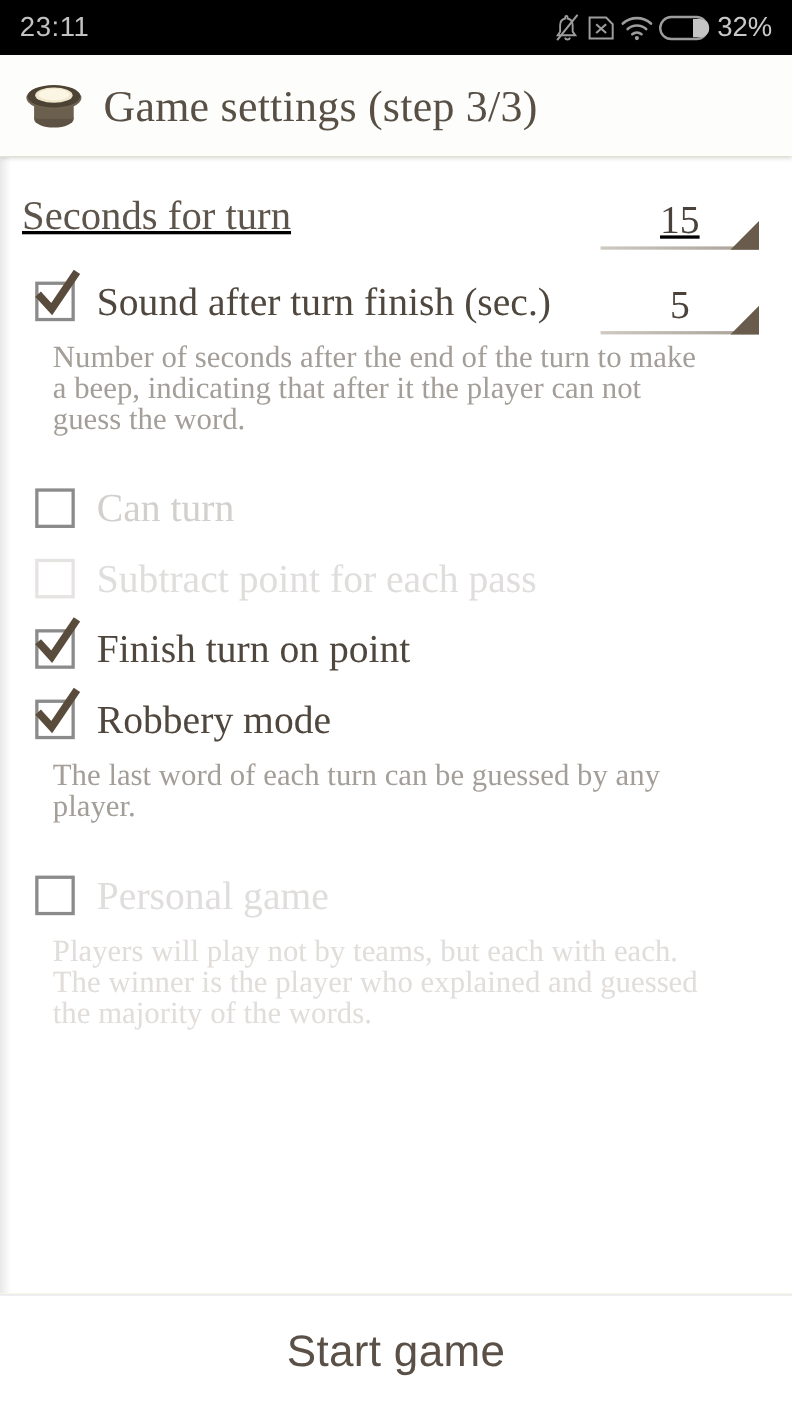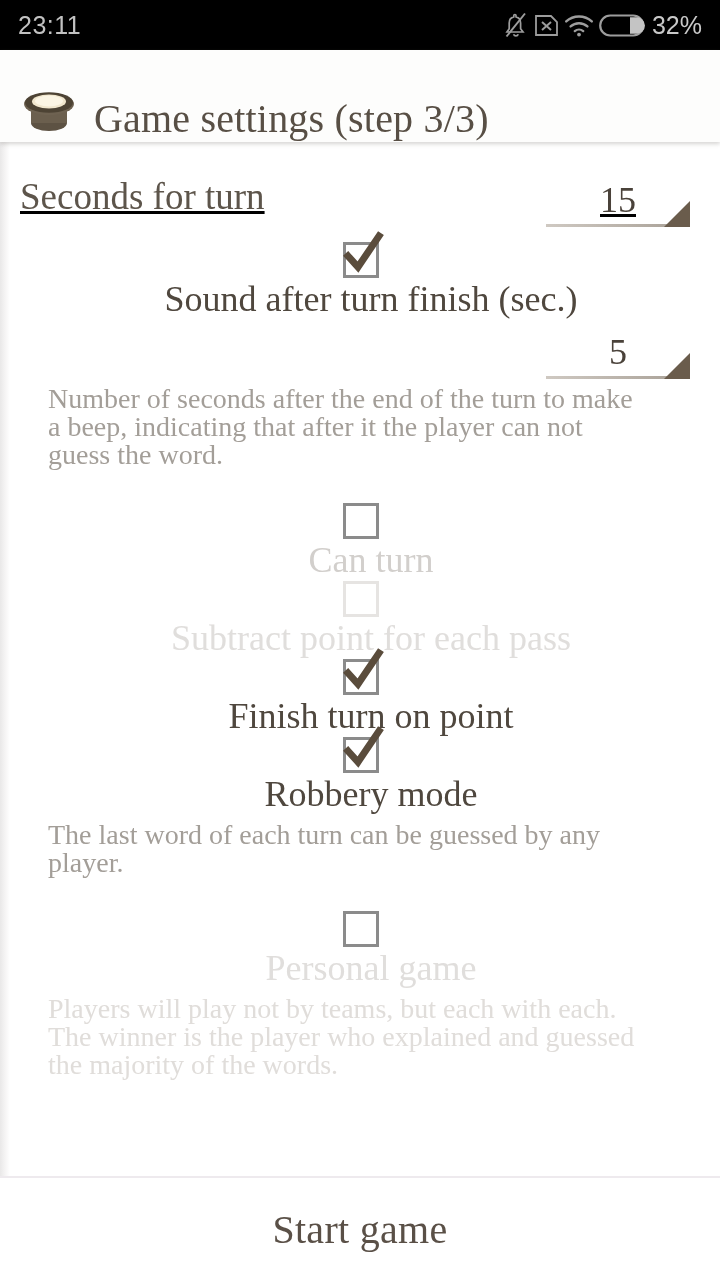--- a/index.html
+++ b/index.html
@@ -32,21 +32,21 @@
     margin-left:auto;
     display:flex; align-items:center; gap:5px;
   }
   .sicon { display:block; }
   #battery-pct { font-size:25px; color:#c9c9c9; margin-left:2px; }
 
   
   #appbar {
     flex:0 0 92px;
     background:#fdfdfc;
-    display:flex; align-items:flex-end;
+    display:flex; align-items:center;
     padding:0 0 0 18px;
     box-shadow:0 2px 4px rgba(120,115,110,.30);
     position:relative; z-index:5;font-family:Liberation Serif, serif;
   }
   #hat-icon { flex:0 0 62px; height:62px; }
   #app-title {
     font-size:40px;
     color:#584f45;
     margin-left:14px;
     white-space:nowrap;
@@ -99,21 +99,20 @@
     width:0; height:0;
     border-left:26px solid transparent;
     border-bottom:26px solid #6a5c4c;
   }
 
   
   .cb-row {
     display:flex; align-items:center;
     padding:0 30px 0 32px;
     min-height:64px;
-    flex-direction:column;
   }
   .cb-row.with-spin { padding-right:30px; }
 
   .cbox {
     position:relative;
     flex:0 0 36px; width:36px; height:36px;
     border:3px solid #8b8b8b;
     background:#ffffff;
   }
   .cbox.faint  { border-color:#e6e4e2; }
@@ -143,21 +142,21 @@
   #bottom-bar {
     flex:0 0 104px;
     border-top:2px solid #eeeaee;
     display:flex; align-items:center; justify-content:center;
     background:#ffffff;
   }
   #start-game {
     font-size:40px; color:#5a5047;
     letter-spacing:.3px;
     background:none; border:none; cursor:pointer;
-    font-family:Liberation Serif, serif;
+    font-family:Liberation Sans, sans-serif;
   }
 </style>
 </head>
 <body>
 
 <div id="screen">
 
   <div id="statusbar">
     <span id="clock">23:11</span>
     <div id="status-icons">

